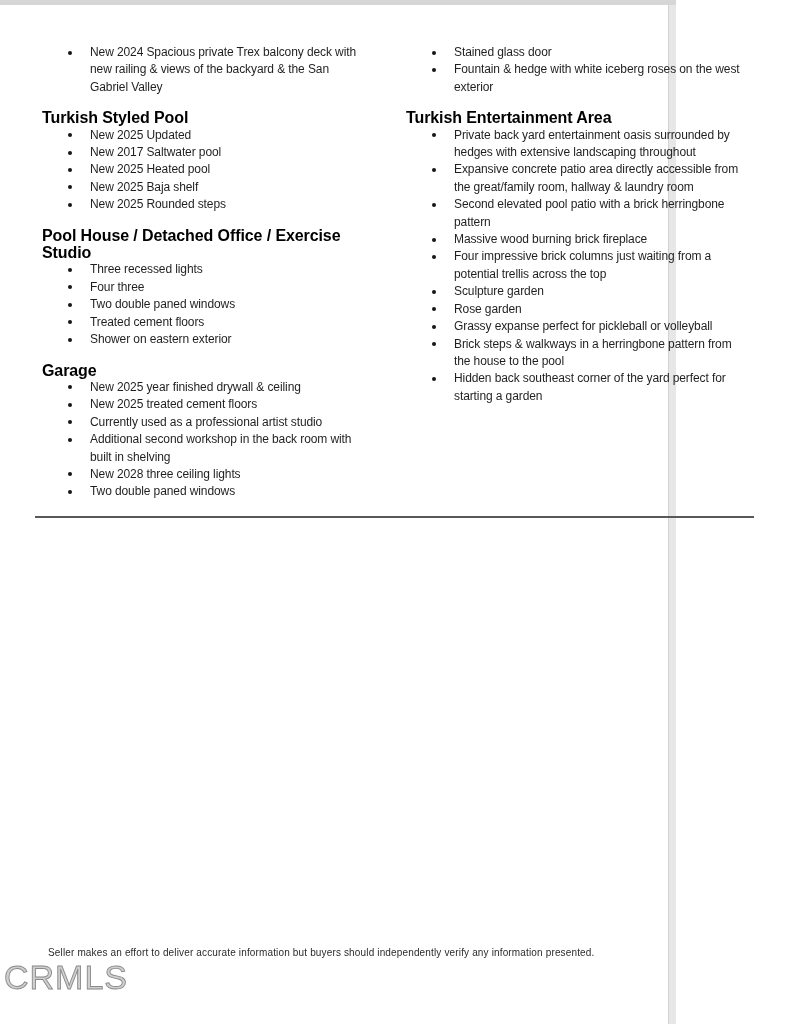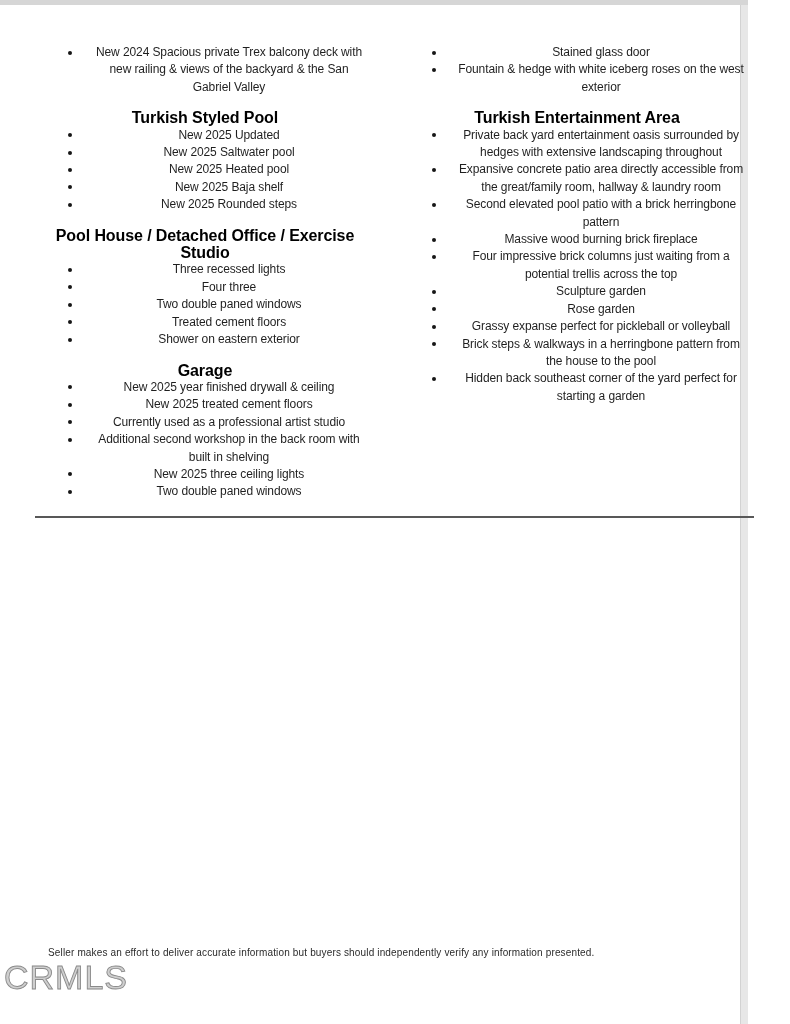--- a/index.html
+++ b/index.html
@@ -7,24 +7,23 @@
   body {
     font-family: "Liberation Sans", sans-serif;
     width: 790px;
     height: 1024px;
     position: relative;
     overflow: hidden;
   }
   .page {
     position: absolute;
     top: 0; left: 0;
-    width: 748px;
+    width: 676px;
     height: 1024px;
     background: #ffffff;
-    text-align: center;
   }
   .edge-top {
     position: absolute;
     top: 0; left: 0; right: 0;
     height: 5px;
     background: #d6d6d6;
   }
   .edge-right {
     position: absolute;
     top: 5px; right: 0; bottom: 0;
@@ -103,21 +102,21 @@
   <div class="column left">
       <section class="list-section">
         <ul class="bullet-list">
           <li class="bullet-item">New 2024 Spacious private Trex balcony deck with new railing &amp; views of the backyard &amp; the San Gabriel Valley</li>
         </ul>
       </section>
       <section class="list-section">
         <h2 class="section-heading">Turkish Styled Pool</h2>
         <ul class="bullet-list">
           <li class="bullet-item">New 2025 Updated</li>
-          <li class="bullet-item">New 2025 Saltwater pool</li>
+          <li class="bullet-item">New 2017 Saltwater pool</li>
           <li class="bullet-item">New 2025 Heated pool</li>
           <li class="bullet-item">New 2025 Baja shelf</li>
           <li class="bullet-item">New 2025 Rounded steps</li>
         </ul>
       </section>
       <section class="list-section">
         <h2 class="section-heading">Pool House / Detached Office / Exercise Studio</h2>
         <ul class="bullet-list">
           <li class="bullet-item">Three recessed lights</li>
           <li class="bullet-item">Four three</li>
@@ -126,21 +125,21 @@
           <li class="bullet-item">Shower on eastern exterior</li>
         </ul>
       </section>
       <section class="list-section">
         <h2 class="section-heading">Garage</h2>
         <ul class="bullet-list">
           <li class="bullet-item">New 2025 year finished drywall &amp; ceiling</li>
           <li class="bullet-item">New 2025 treated cement floors</li>
           <li class="bullet-item">Currently used as a professional artist studio</li>
           <li class="bullet-item">Additional second workshop in the back room with built in shelving</li>
-          <li class="bullet-item">New 2025 three ceiling lights</li>
+          <li class="bullet-item">New 2028 three ceiling lights</li>
           <li class="bullet-item">Two double paned windows</li>
         </ul>
       </section>
     </div>
   <div class="column right">
       <section class="list-section">
         <ul class="bullet-list">
           <li class="bullet-item">Stained glass door</li>
           <li class="bullet-item">Fountain &amp; hedge with white iceberg roses on the west exterior</li>
         </ul>

